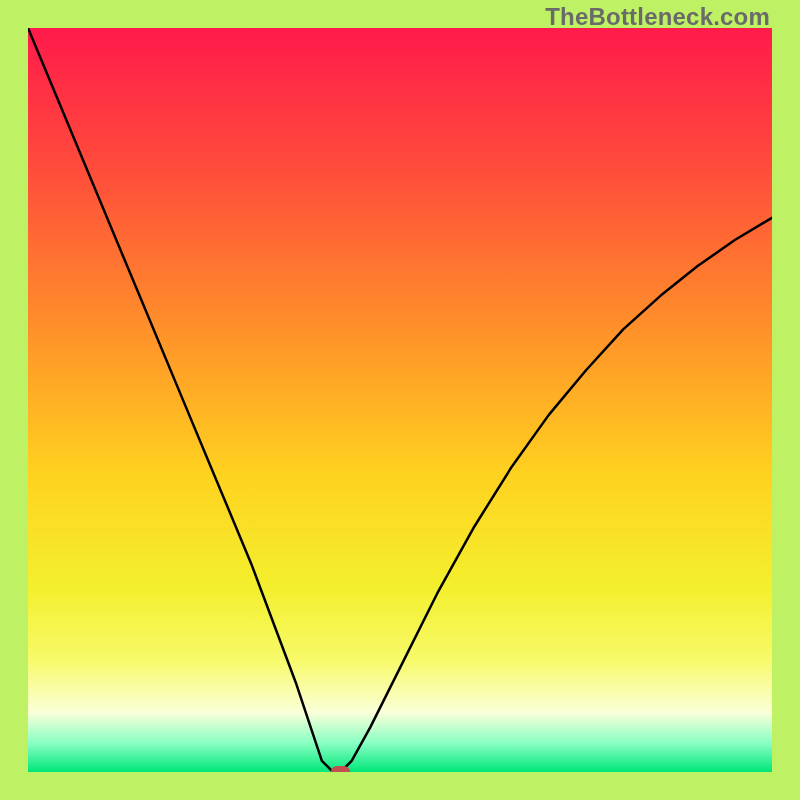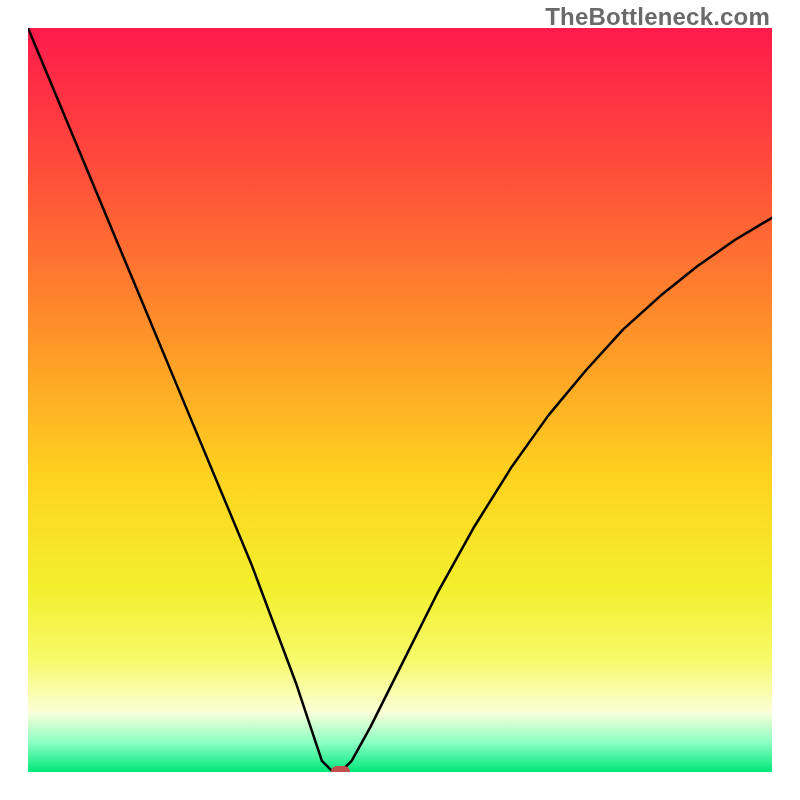--- a/index.html
+++ b/index.html
@@ -9,21 +9,21 @@
     height: 800px;
     overflow: hidden;
     background: #000;
     font-family: Arial, Helvetica, sans-serif;
   }
   .frame {
     position: absolute;
     top: 0; left: 0;
     width: 800px;
     height: 800px;
-    background: #ffffff;
+    background: #bef264;
   }
   .plot {
     position: absolute;
     top: 28px;
     left: 28px;
     width: 744px;
     height: 744px;
     overflow: visible;
   }
   .watermark {

